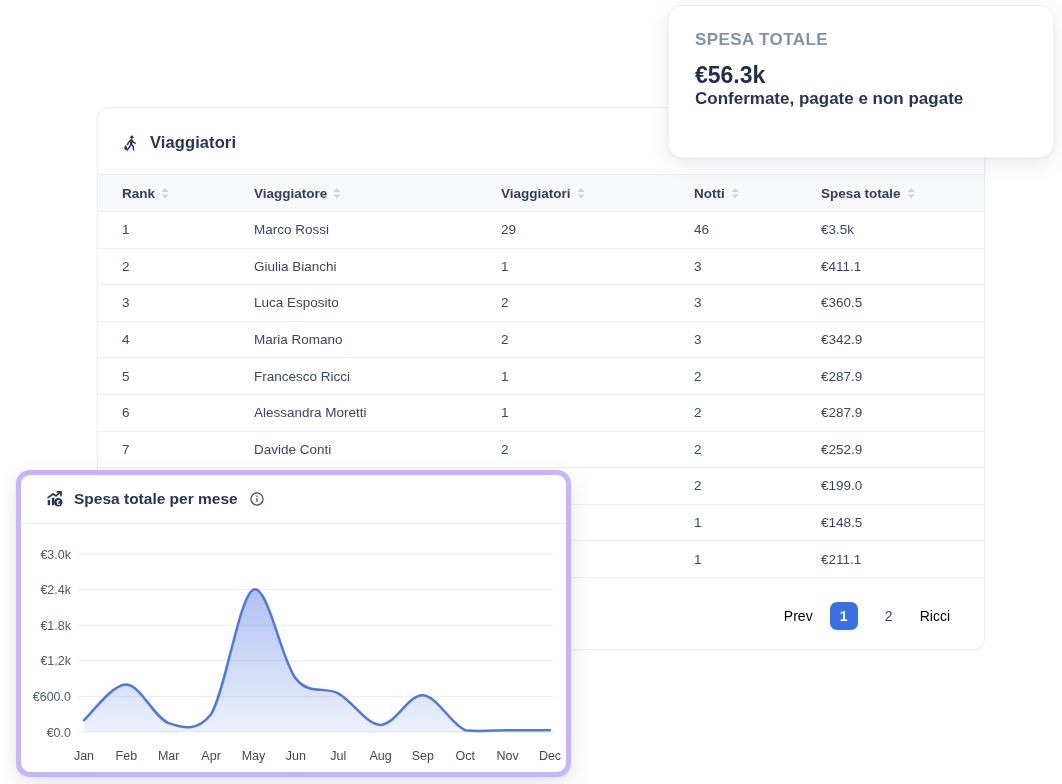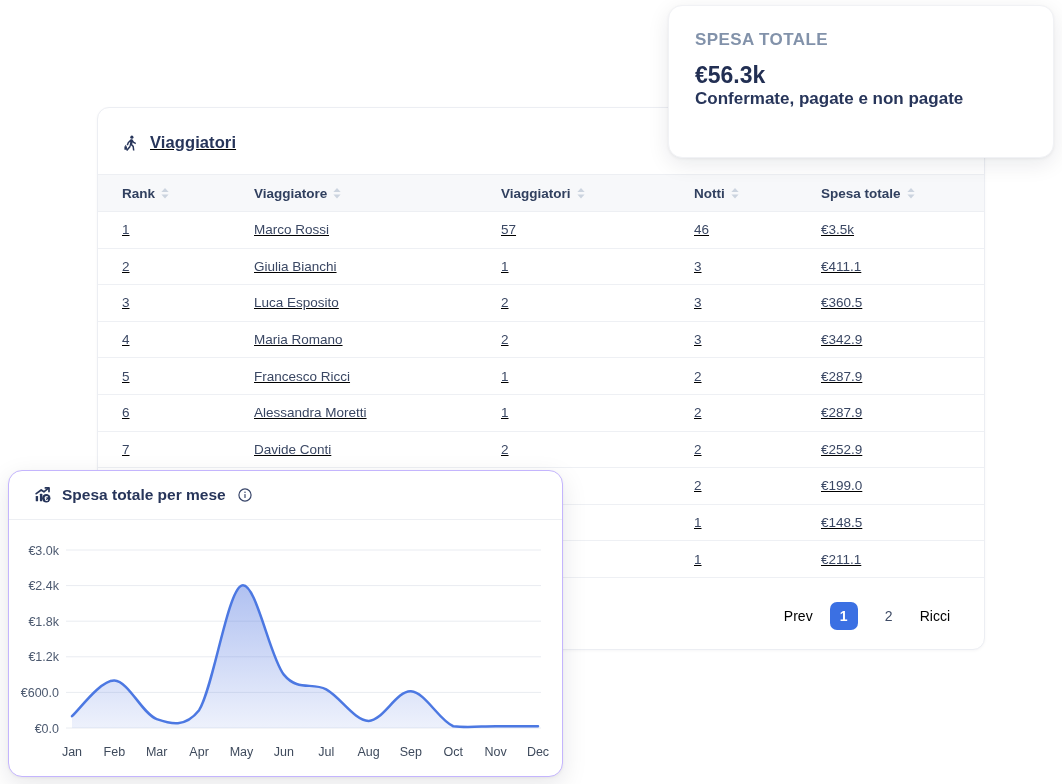--- a/index.html
+++ b/index.html
@@ -5,21 +5,21 @@
   * { margin:0; padding:0; box-sizing:border-box; }
   html,body { width:1062px; height:784px; background:#ffffff; overflow:hidden;
     font-family:"Liberation Sans","DejaVu Sans",sans-serif; }
   .stage { position:relative; width:1062px; height:784px; background:#ffffff; }
 
   .card { background:#ffffff; position:absolute; }
 
   
   .travelers-card { left:97px; top:107px; width:888px; height:543px;
     border:1px solid #eceef3; border-radius:12px;
-    box-shadow:0 1px 3px rgba(16,24,40,.04);text-decoration:underline; }
+    box-shadow:0 1px 3px rgba(16,24,40,.04); }
   .card-head { display:flex; align-items:center; gap:10px; padding:25px 24px 22px 24px; }
   .card-title { font-size:16.5px; font-weight:700; color:#27355a; letter-spacing:.1px; }
   .trav-icon svg { display:block; }
 
   table.trav { width:100%; border-collapse:collapse; table-layout:fixed; }
   table.trav th { height:37px; background:#f7f8fa; border-top:1px solid #edeff3;
     border-bottom:1px solid #edeff3; text-align:left; font-size:13.5px; font-weight:600;
     color:#31405f; vertical-align:middle; }
   table.trav td { height:36.6px; border-bottom:1px solid #eef0f4; font-size:13.5px;
     color:#3a4763; vertical-align:middle; }
@@ -40,22 +40,22 @@
   
   .stat-card { left:668px; top:5px; width:386px; height:153px; border-radius:14px;
     border:1px solid #f1f2f5;
     box-shadow:0 6px 22px rgba(16,24,40,.09), 0 1px 3px rgba(16,24,40,.05);
     padding:24px 26px; }
   .stat-label { font-size:17px; font-weight:700; color:#8292aa; letter-spacing:.4px; }
   .stat-value { font-size:23px; font-weight:700; color:#222f53; margin-top:12px; }
   .stat-sub { font-size:17px; font-weight:700; color:#27355a; }
 
   
-  .chart-card { left:8px; top:470px; width:555px; height:307px; border-radius:14px;
-    border:1px solid #c4b5fd;
+  .chart-card { left:16px; top:470px; width:555px; height:307px; border-radius:14px;
+    border:5px solid #c4b5fd;
     box-shadow:0 8px 26px rgba(16,24,40,.10), 0 1px 3px rgba(16,24,40,.05); }
   .chart-head { display:flex; align-items:center; gap:9px; height:49px;
     padding:0 24px; border-bottom:1px solid #edeff3; }
   .chart-title { font-size:15.5px; font-weight:700; color:#27355a; }
   .info-icon { display:inline-flex; cursor:pointer; margin-left:2px; }
   .chart-body { width:553px; height:256px; display:block; }
 </style>
 </head>
 <body>
 
@@ -128,21 +128,21 @@
                     <polygon points="0.4,6.6 7.6,6.6 4,10.6" fill="#ccd4df"></polygon>
                   </svg>
                 </span>
               </span></th>
         </tr>
       </thead>
       <tbody>
           <tr>
             <td>1</td>
             <td>Marco Rossi</td>
-            <td>57</td>
+            <td>29</td>
             <td>46</td>
             <td>€3.5k</td>
           </tr>
           <tr>
             <td>2</td>
             <td>Giulia Bianchi</td>
             <td>1</td>
             <td>3</td>
             <td>€411.1</td>
           </tr>

